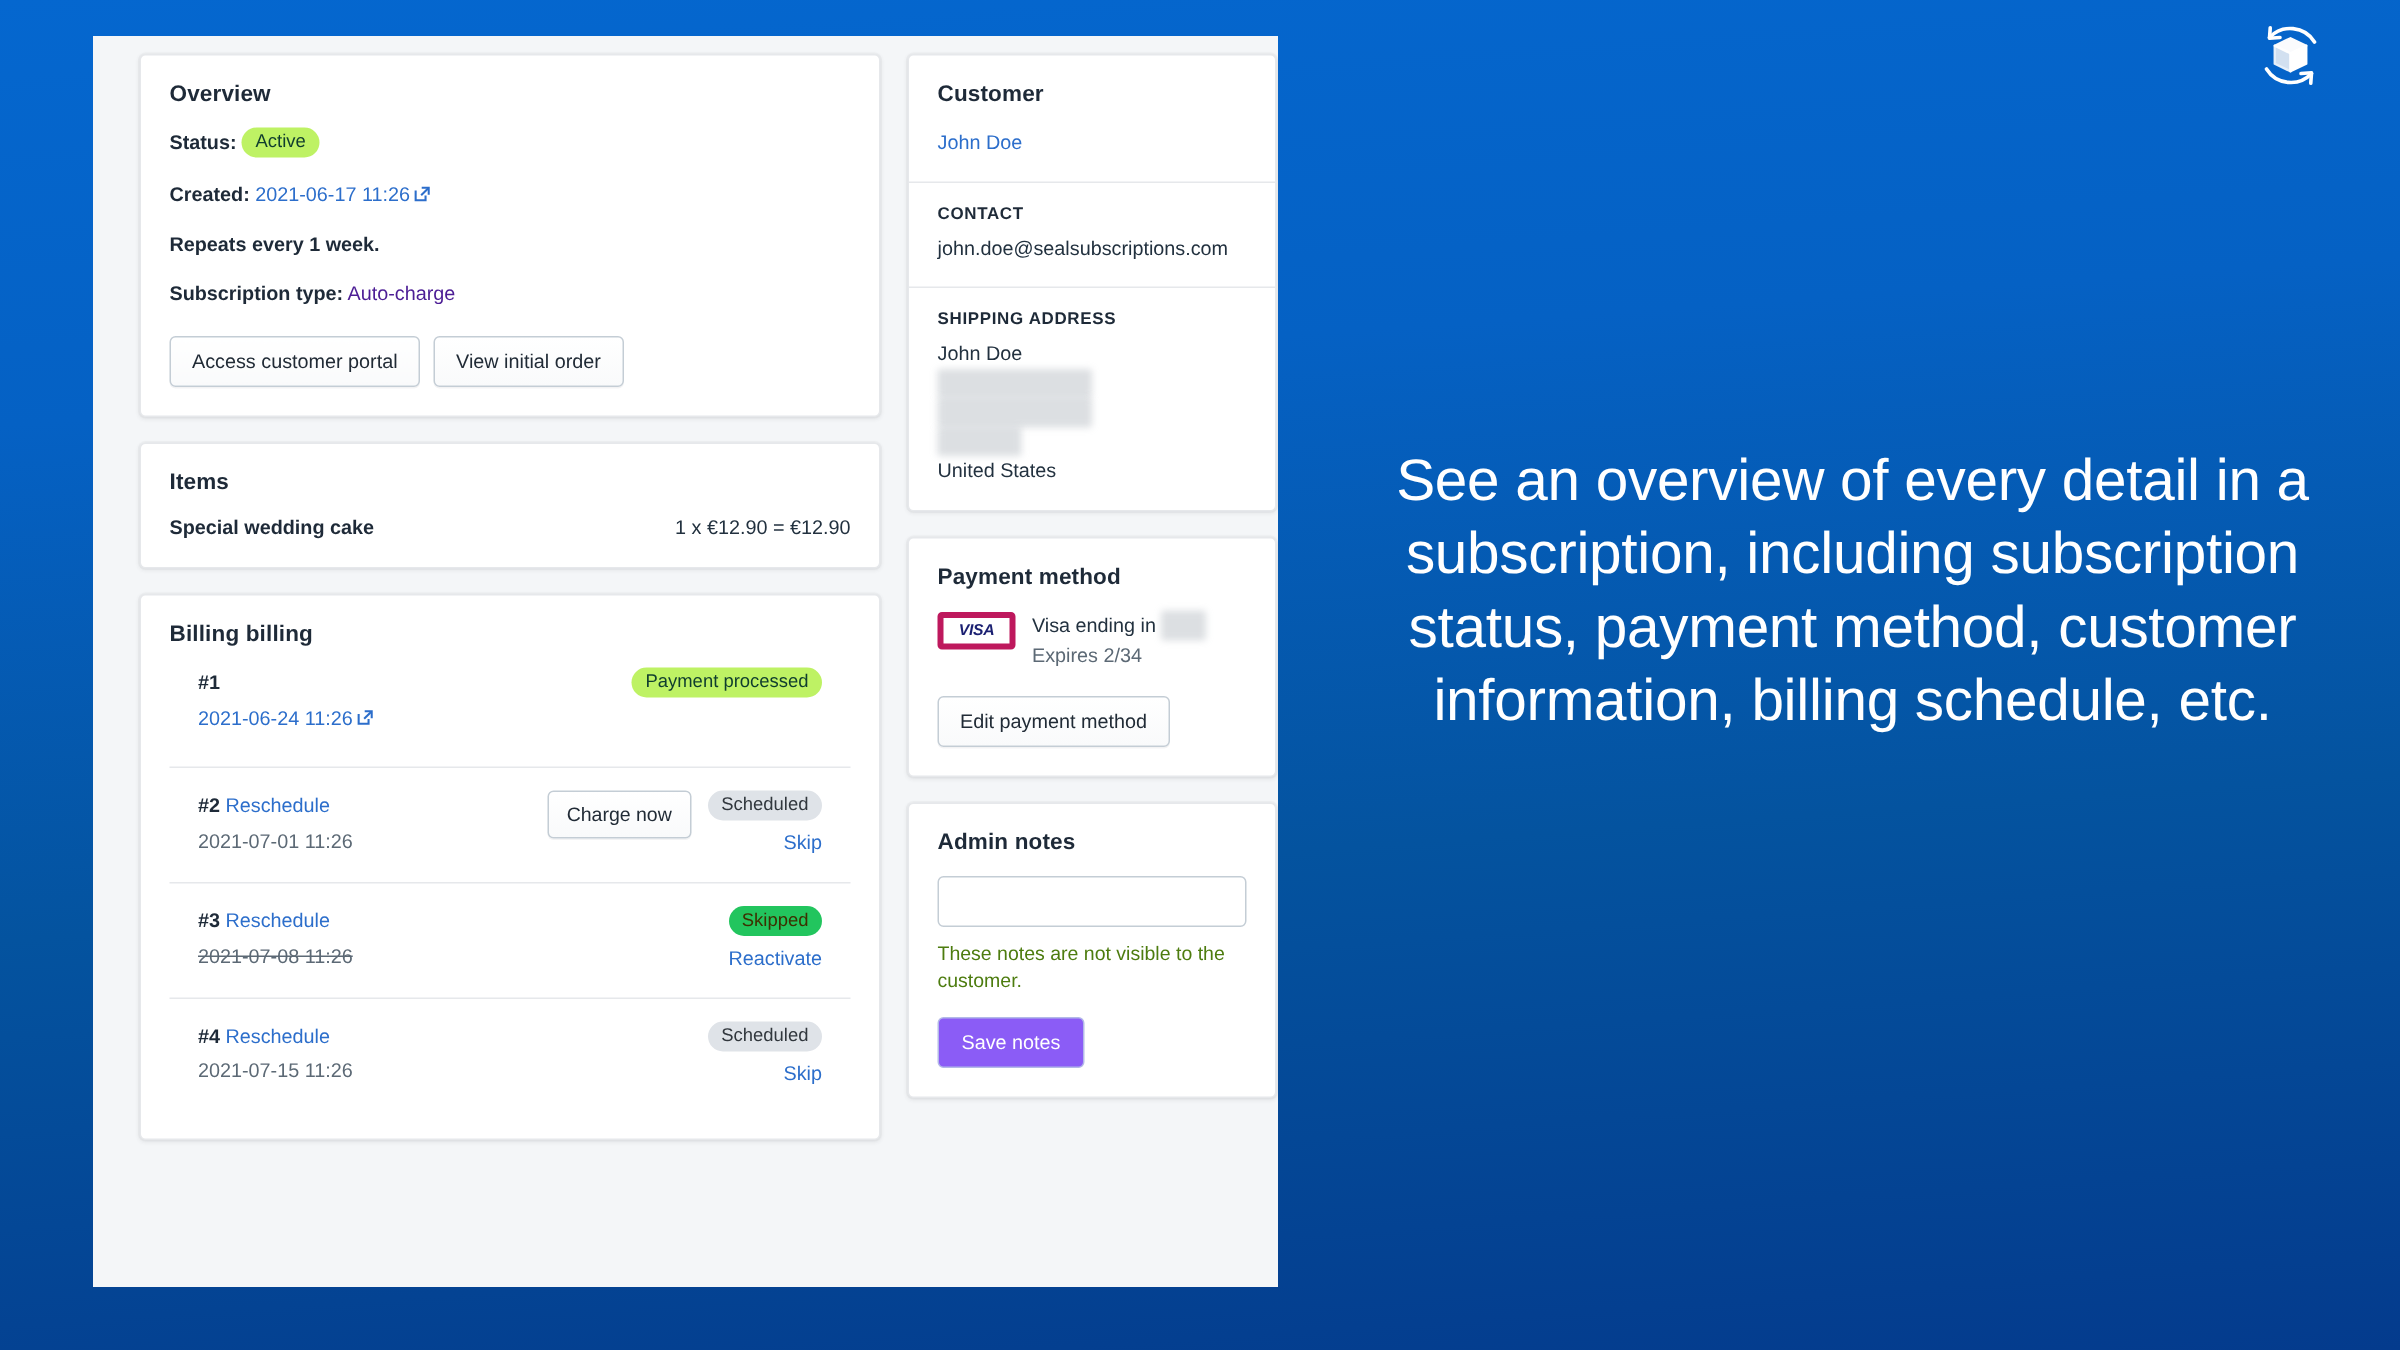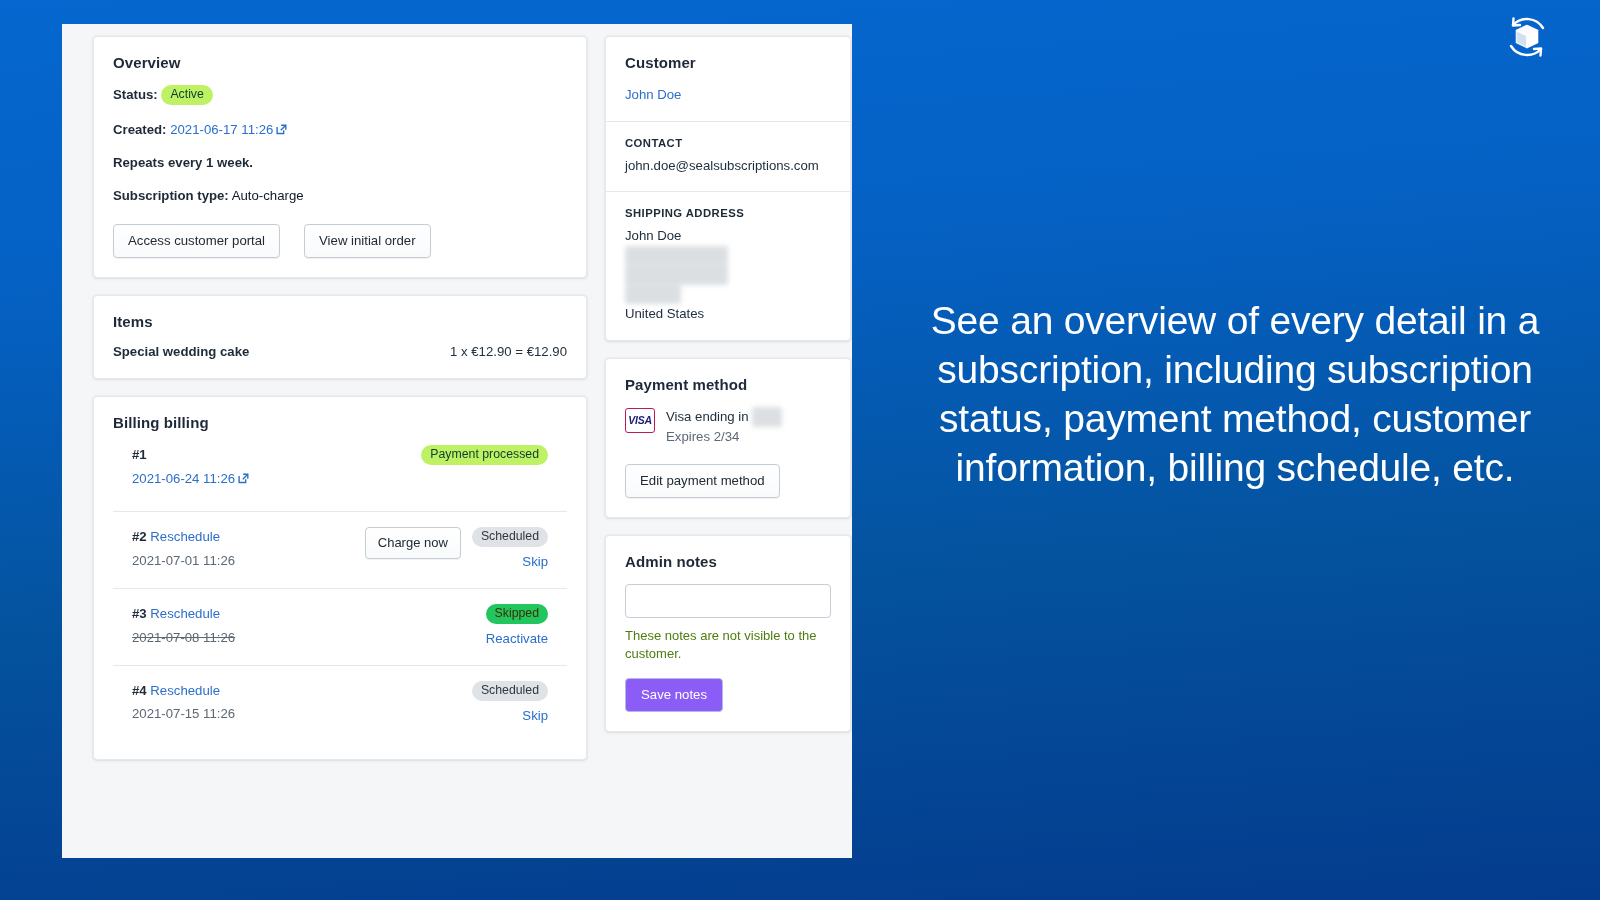--- a/index.html
+++ b/index.html
@@ -54,21 +54,21 @@
     font-weight: bold;
     color: #1e2a38;
     letter-spacing: .1px;
     margin-bottom: 14px;
   }
 
   
   .ov-line { font-size: 13.2px; color: #1e2a38; margin-bottom: 16px; line-height: 1.3; }
   .ov-line:last-of-type { margin-bottom: 0; }
   .ov-label { font-weight: bold; }
-  .ov-val { font-weight: normal; color: #0f172a; }
+  .ov-val { font-weight: normal; color: #4c1d95; }
 
   .badge {
     display: inline-block;
     padding: 2px 9px 3px 9px;
     border-radius: 11px;
     font-size: 12.3px;
     font-weight: normal;
     line-height: 1.2;
     vertical-align: 1px;
   }
@@ -82,21 +82,21 @@
     cursor: pointer;
   }
 
   .ext-icon {
     display: inline-block;
     width: 11px; height: 11px;
     vertical-align: -1px;
     margin-left: 3px;
   }
 
-  .btn-row { margin-top: 20px; display: flex; gap: 24px; }
+  .btn-row { margin-top: 20px; display: flex; gap: 9px; }
   .btn {
     background: linear-gradient(180deg,#ffffff 0%,#f9fafb 100%);
     border: 1px solid #c4cdd5;
     border-radius: 4px;
     box-shadow: 0 1px 0 rgba(22,29,37,0.05);
     font-size: 13.2px;
     color: #212b36;
     padding: 8px 14px 9px 14px;
     cursor: pointer;
     font-family: inherit;
@@ -161,22 +161,22 @@
     background: rgba(140,150,160,0.30);
     filter: blur(2.6px);
     display: inline-block;
     border-radius: 2px;
     user-select: none;
   }
 
   .pay-row { display: flex; align-items: flex-start; gap: 11px; margin-bottom: 16px; }
   .visa-badge {
     flex: 0 0 auto;
-    width: 30px; height: 25px;
-    border: 1px solid #be185d;
+    width: 52px; height: 25px;
+    border: 4px solid #be185d;
     border-radius: 3px;
     background: #fff;
     display: flex; align-items: center; justify-content: center;
     font-size: 10.5px;
     font-weight: bold;
     font-style: italic;
     color: #1a1f71;
     letter-spacing: -.2px;
     margin-top: 1px;
   }

